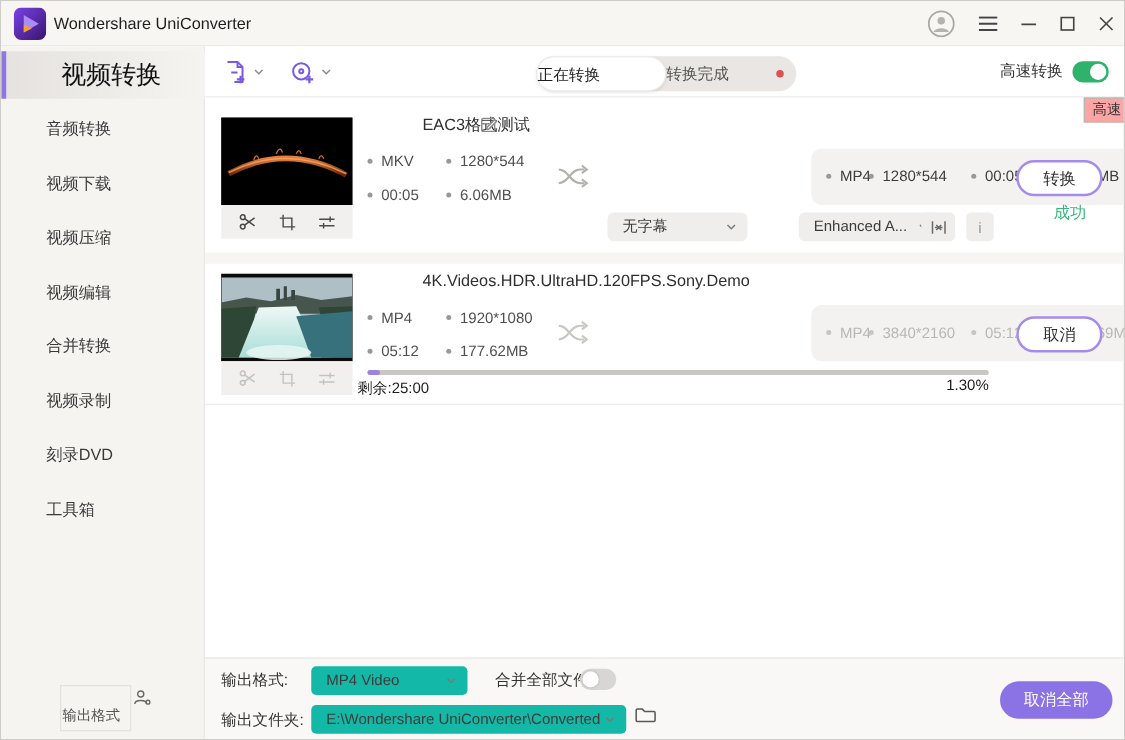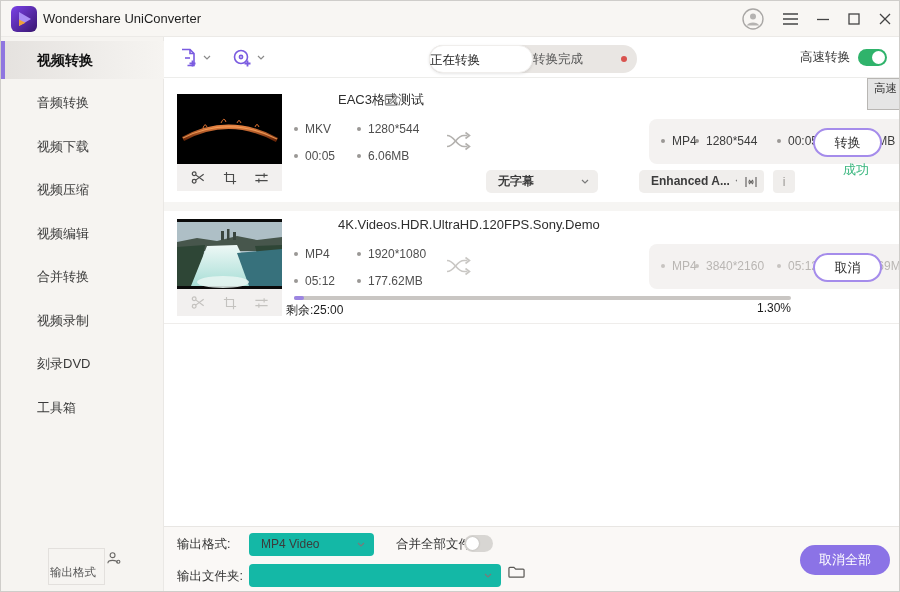--- a/index.html
+++ b/index.html
@@ -9,54 +9,54 @@
   
   .titlebar { position:absolute; left:0; top:0; width:900px; height:36px; background:#f8f6f3; border-bottom:1px solid #eceae7; }
   .logo { position:absolute; left:10px; top:5px; width:26px; height:26px; }
   .app-title { position:absolute; left:42px; top:0; height:36px; line-height:36px; font-size:13px; color:#1f1f1f; }
   .tb-right { position:absolute; right:10px; top:0; height:36px; display:flex; align-items:center; gap:19px; }
   .tb-btn { display:flex; align-items:center; justify-content:center; cursor:pointer; }
 
   
   .sidebar { position:absolute; left:0; top:36px; width:163px; height:556px; background:#f6f4f1; border-right:1px solid #eae8e5; }
   .side-item { position:absolute; left:0; width:163px; height:38px; line-height:38px; padding-left:36px; font-size:13px; color:#3a3a3a; cursor:pointer; white-space:nowrap; }
-  .side-item.active { background:linear-gradient(90deg,#e5e2df 0%,#f1efec 70%,#f6f4f1 100%); border-left:4px solid #8f76e0; padding-left:32px; font-weight:bold; font-size:14px; color:#111; }
+  .side-item.active { background:linear-gradient(90deg,#e5e2df 0%,#f1efec 70%,#f6f4f1 100%); border-left:4px solid #8f76e0; padding-left:44px; font-weight:normal; font-size:20px; color:#111; }
   .mini-box { position:absolute; left:47px; top:511px; width:57px; height:37px; border:1px solid #e3e0dd; }
   .mini-label { position:absolute; left:49px; top:528px; font-size:11.5px; color:#555; }
   .mini-icon { position:absolute; left:105px; top:514px; }
 
   
   .toolbar { position:absolute; left:163px; top:36px; width:737px; height:41px; background:#fff; border-bottom:1px solid #ededeb; }
   .tool-group { position:absolute; top:0; height:41px; display:flex; align-items:center; gap:4px; cursor:pointer; }
   .tabs { position:absolute; left:265px; top:8px; width:208px; height:28px; background:#e9e6e3; border-radius:14px; display:flex; }
   .tab { width:104px; height:28px; line-height:28px; text-align:left; font-size:12.5px; color:#555; border-radius:14px; cursor:pointer; position:relative; }
   .tab.active { background:#fff; color:#1d1d1d; box-shadow:0 1px 3px rgba(0,0,0,.10); border:1px solid #f0eeec; }
   .tab .dot-badge { position:absolute; right:10px; top:11px; width:6px; height:6px; border-radius:50%; background:#d9534f; }
   .hispeed { position:absolute; right:14px; top:0; height:41px; display:flex; align-items:center; gap:8px; }
   .hispeed-label { font-size:12.5px; color:#333; }
   .toggle-on { width:29px; height:17px; border-radius:9px; background:#2fb36b; position:relative; cursor:pointer; }
   .toggle-on .knob { position:absolute; right:2px; top:2px; width:13px; height:13px; border-radius:50%; background:#fff; }
   .toggle-off { width:29px; height:17px; border-radius:9px; background:#d8d6d3; position:relative; cursor:pointer; }
   .toggle-off .knob { position:absolute; left:2px; top:2px; width:13px; height:13px; border-radius:50%; background:#fff; box-shadow:0 0 2px rgba(0,0,0,.2); }
-  .tooltip { position:absolute; left:866px; top:77px; width:34px; height:32px; background:#e5e5e5; border:1px solid #b8b6b3; font-size:11.5px; color:#333; line-height:19px; padding-left:6px; overflow:hidden; white-space:nowrap; }
+  .tooltip { position:absolute; left:866px; top:77px; width:34px; height:20px; background:#fca5a5; border:1px solid #b8b6b3; font-size:11.5px; color:#333; line-height:19px; padding-left:6px; overflow:hidden; white-space:nowrap; }
 
   
   .thumb { position:absolute; width:105px; height:70px; overflow:hidden; background:#000; }
   .thumb-tools { position:absolute; width:105px; height:27px; background:#f2f0ef; display:flex; align-items:center; justify-content:center; gap:17px; }
   .thumb-tools .ticon { display:flex; cursor:pointer; }
   .task-title { position:absolute; font-size:13px; color:#2e2e2e; white-space:nowrap;margin-left:44px; }
   .meta { position:absolute; font-size:12px; color:#4f4f4f; white-space:nowrap; }
   .meta .dot, .card .dot { display:inline-block; width:4px; height:4px; border-radius:50%; background:#9a9895; margin-right:7px; vertical-align:2px; }
   .card { position:absolute; left:648px; width:300px; height:45px; background:#f4f2f1; border-radius:8px; }
   .card span.val { position:absolute; top:0; height:45px; line-height:45px; font-size:12px; color:#3c3c3c; white-space:nowrap; }
   .card.muted span.val { color:#b9b6b3; }
   .card.muted .dot { background:#c7c4c1; }
   .pill-btn { position:absolute; left:812px; width:69px; height:29px; border:2px solid #a58ceb; border-radius:15px; background:#fff; font-size:13px; color:#2e2e2e; text-align:center; line-height:25px; cursor:pointer; }
   .status-ok { position:absolute; left:842px; font-size:13px; color:#35b57c;font-family:Liberation Serif, serif; }
-  .dd { position:absolute; height:23px; background:#f0eeec; border-radius:5px; font-size:12px; color:#3c3c3c; line-height:23px; padding-left:12px; cursor:pointer; white-space:nowrap; overflow:hidden;font-weight:bold; }
+  .dd { position:absolute; height:23px; background:#f0eeec; border-radius:5px; font-size:12px; color:#3c3c3c; line-height:23px; padding-left:12px; cursor:pointer; white-space:nowrap; overflow:hidden; }
   .dd .chev { position:absolute; right:9px; top:9px; }
   .sq-btn { position:absolute; height:23px; background:#f0eeec; border-radius:4px; display:flex; align-items:center; justify-content:center; cursor:pointer; }
   .row-sep { position:absolute; left:163px; top:201px; width:737px; height:9px; background:#f6f5f3; }
   .prog-track { position:absolute; left:293px; top:295px; width:497px; height:4px; border-radius:2px; background:#c9c6c3; }
   .prog-fill { height:4px; border-radius:2px; background:#9c85e2; }
   .prog-remaining { position:absolute; left:285px; top:301px; font-size:12px; color:#1c1c1c; }
   .prog-pct { position:absolute; left:740px; top:300px; width:50px; text-align:right; font-size:12px; color:#1c1c1c; }
   .bottom-sep { position:absolute; left:163px; top:322px; width:737px; height:1px; background:#efedeb; }
 
   
@@ -343,20 +343,21 @@
       <svg class="chev" width="8" height="5" viewBox="0 0 8 5">
           <path d="M1,1 L4,4 L7,1" stroke="#7a7a7a" fill="none" stroke-width="1.2"></path>
         </svg>
     </div>
     <div class="f-label" style="left:232px; top:9px">合并全部文件</div>
     <div class="toggle-off" style="position:absolute; left:300px; top:8px">
         <span class="knob"></span>
       </div>
     <div class="f-label" style="left:13px; top:41px">输出文件夹:</div>
     <div class="f-dd" style="left:85px; top:37px; width:252px">
+      <span>E:\Wondershare UniConverter\Converted</span>
       <svg class="chev" width="8" height="5" viewBox="0 0 8 5">
           <path d="M1,1 L4,4 L7,1" stroke="#7a7a7a" fill="none" stroke-width="1.2"></path>
         </svg>
     </div>
     <span class="folder-ic">
       <svg width="17" height="14" viewBox="0 0 18 14" fill="none" stroke="#5a5855" stroke-width="1.3">
         <path d="M1,3 a1,1 0 0 1 1,-1 h4.2 l2,2 h7.8 a1,1 0 0 1 1,1 v6.5 a1,1 0 0 1 -1,1 h-14 a1,1 0 0 1 -1,-1 z"></path>
       </svg>
     </span>
     <div class="btn-primary">取消全部</div>

